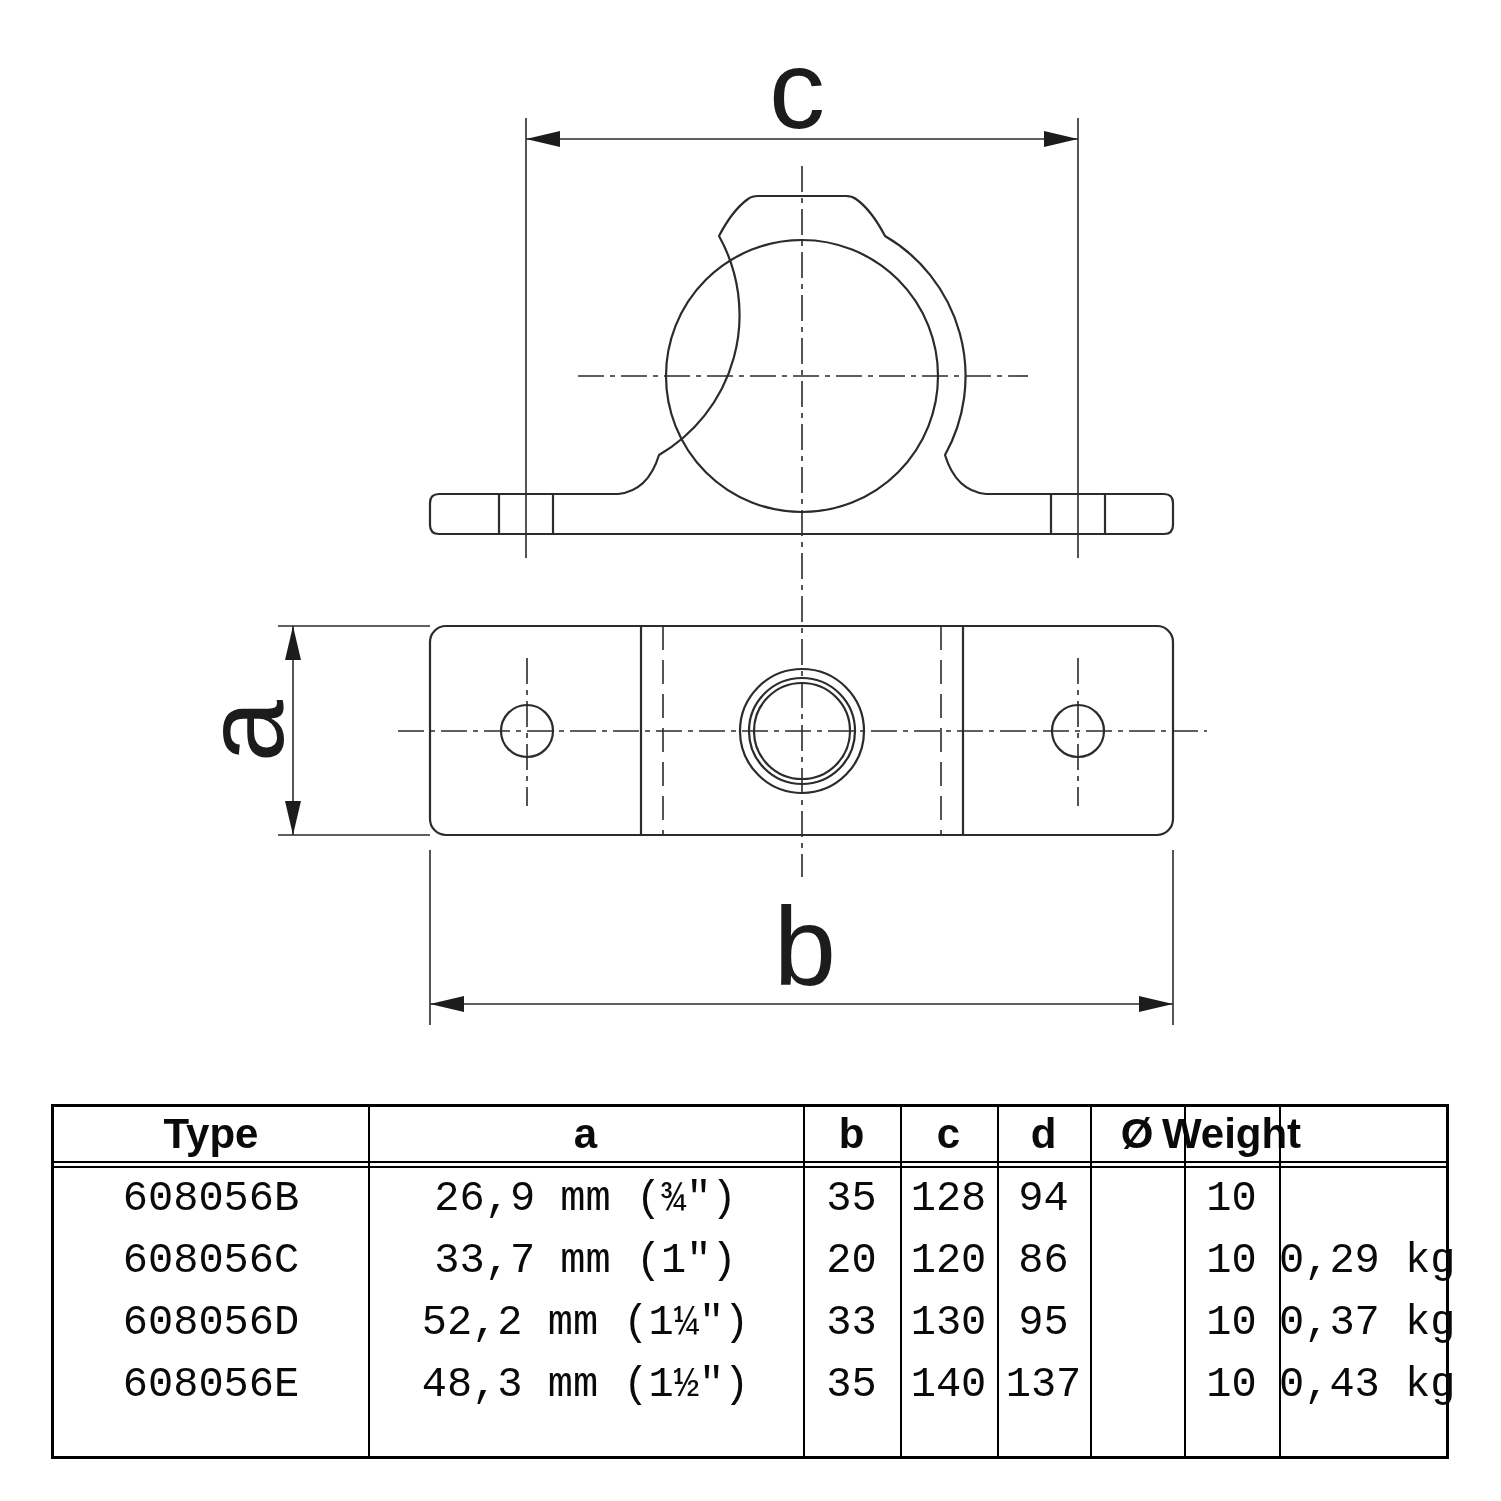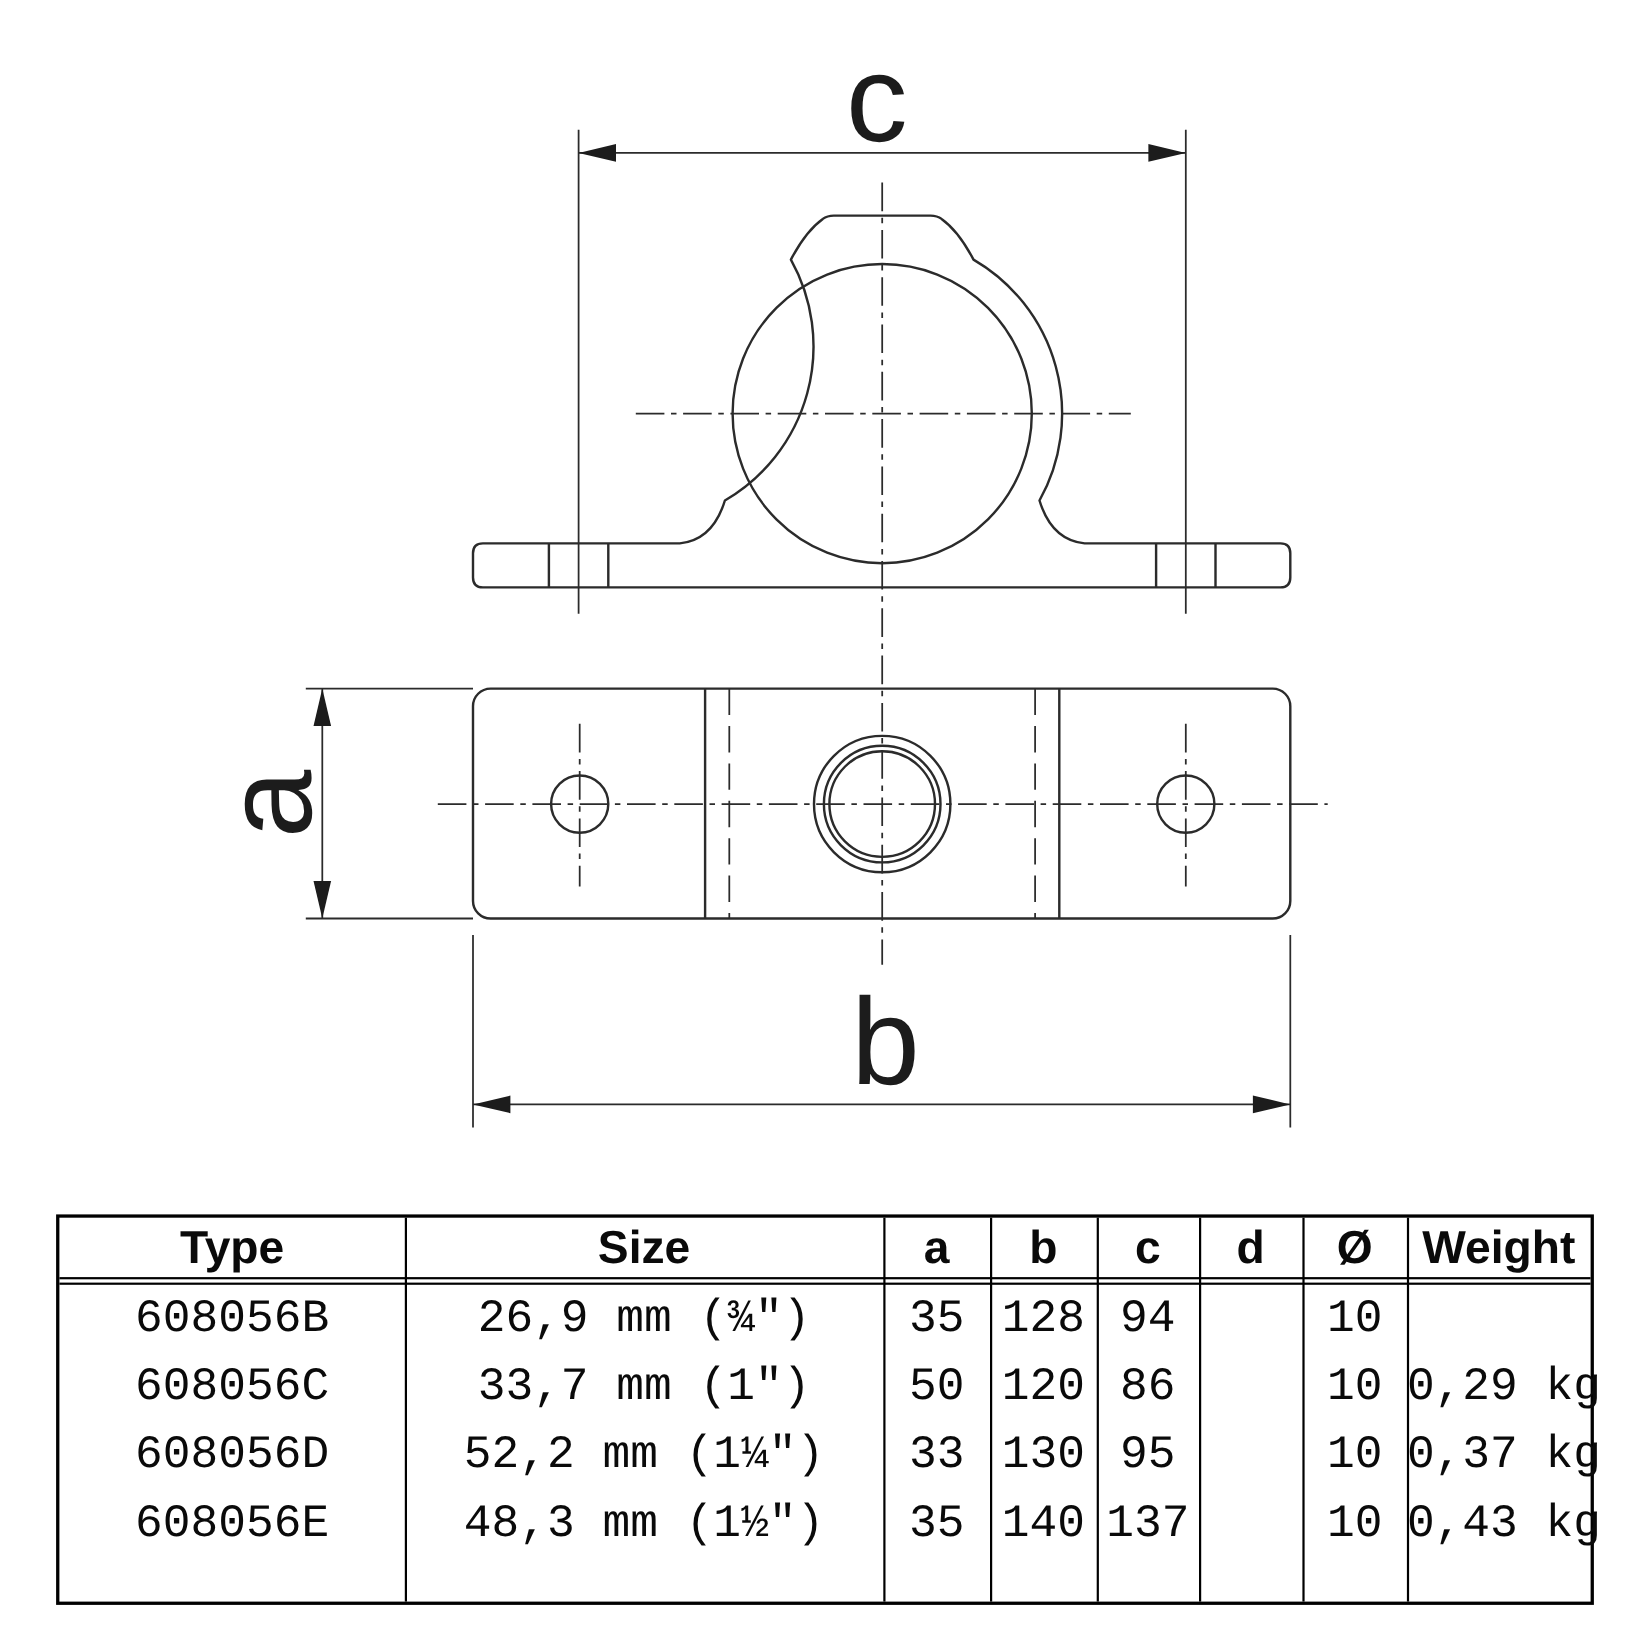--- a/index.html
+++ b/index.html
@@ -111,21 +111,20 @@
       <line class="thin-line" x1="430" y1="1004" x2="1173" y2="1004"></line>
       <polygon class="arrow" points="430,1004 464,996 464,1012"></polygon>
       <polygon class="arrow" points="1173,1004 1139,996 1139,1012"></polygon>
       <text class="dim-letter" x="805" y="985" text-anchor="middle">b</text>
     </g>
   </svg>
 
   <div class="spec-table">
     <div class="thead">
       <div class="th">Type</div>
-      <div class="th">Size</div>
       <div class="th">a</div>
       <div class="th">b</div>
       <div class="th">c</div>
       <div class="th">d</div>
       <div class="th">Ø</div>
       <div class="th">Weight</div>
     </div>
     <div class="sep"></div>
     <div class="tbody">
         <div class="trow">
@@ -133,21 +132,21 @@
           <div class="td">26,9 mm (¾″)</div>
           <div class="td">35</div>
           <div class="td">128</div>
           <div class="td">94</div>
           <div class="td"></div>
           <div class="td">10</div>
         </div>
         <div class="trow">
           <div class="td">608056C</div>
           <div class="td">33,7 mm (1″)</div>
-          <div class="td">50</div>
+          <div class="td">20</div>
           <div class="td">120</div>
           <div class="td">86</div>
           <div class="td"></div>
           <div class="td">10</div>
           <div class="td">0,29 kg</div>
         </div>
         <div class="trow">
           <div class="td">608056D</div>
           <div class="td">52,2 mm (1¼″)</div>
           <div class="td">33</div>

